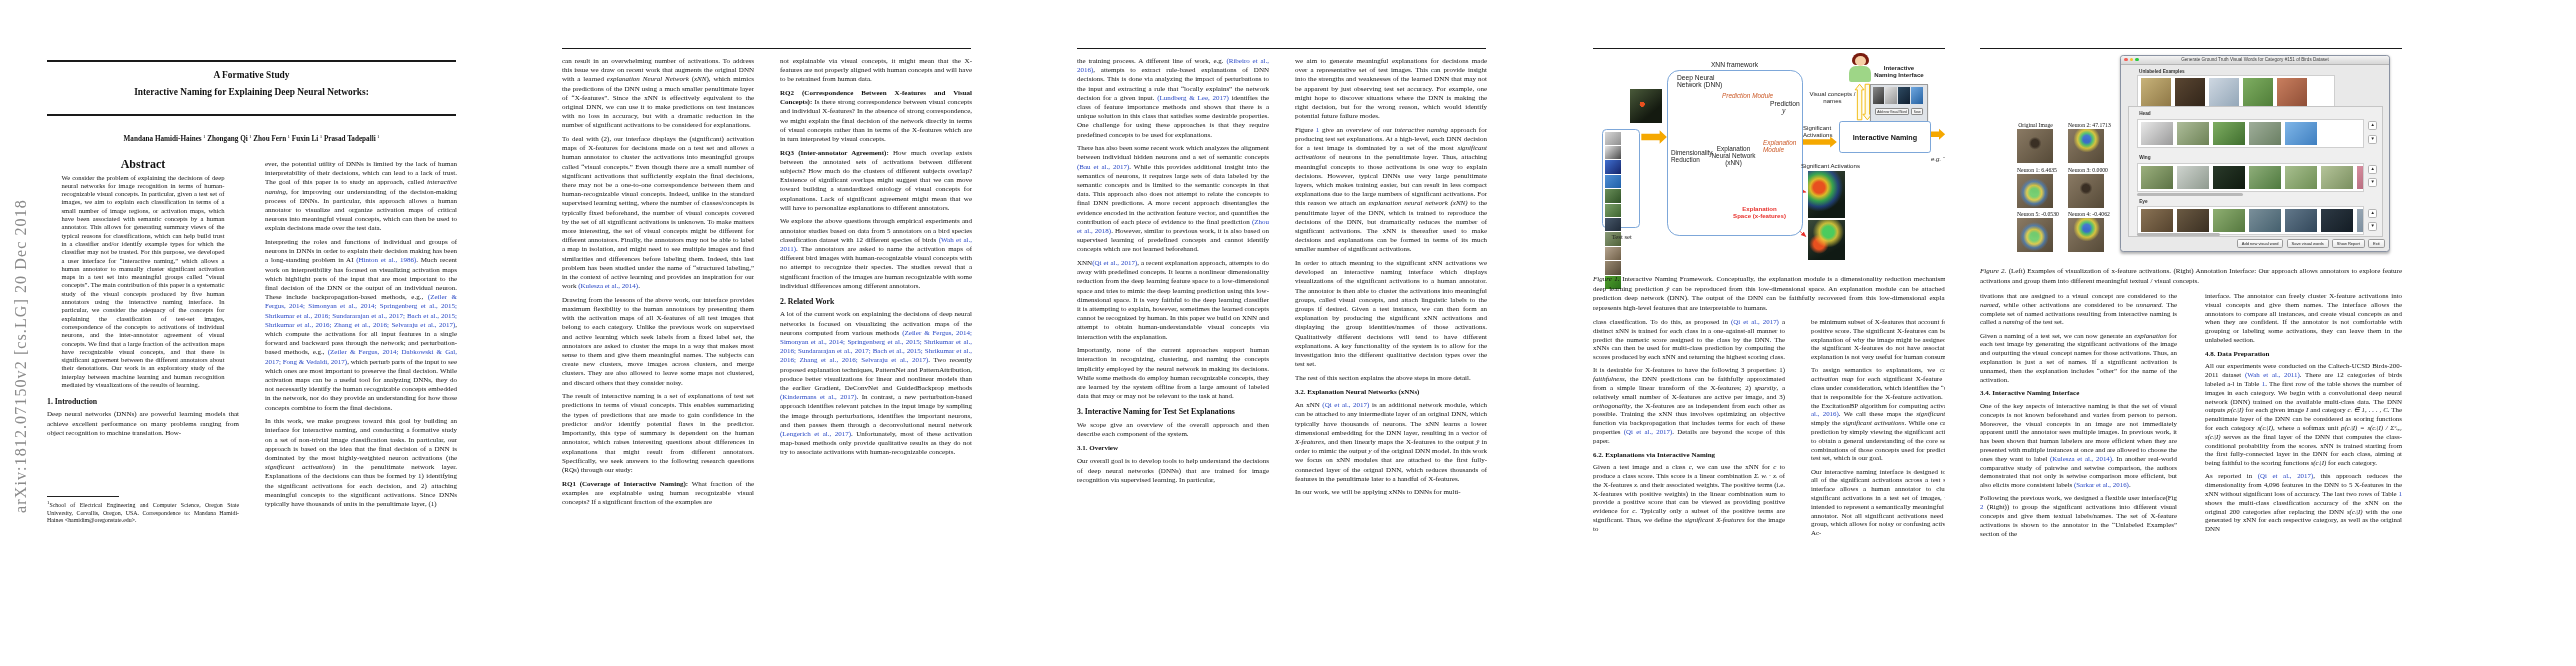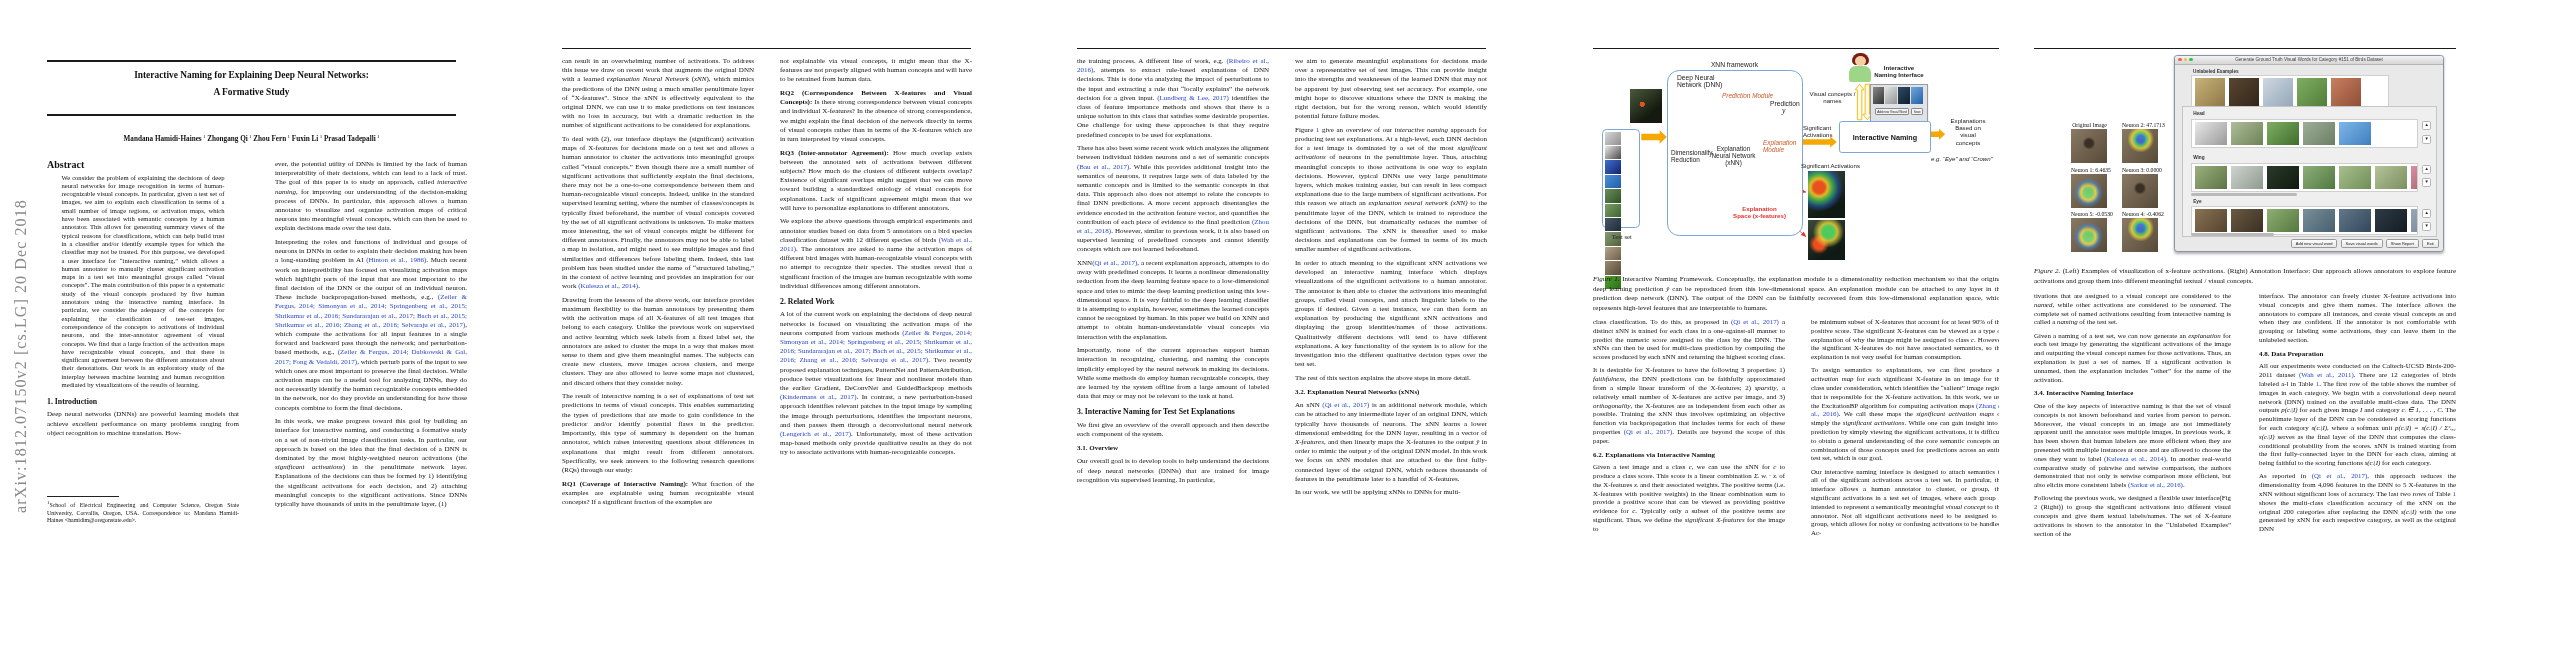--- a/index.html
+++ b/index.html
@@ -17,21 +17,21 @@
   .authors{position:absolute;left:47px;top:134px;width:409px;text-align:center;font-size:7.2px;font-weight:bold;}
   .authors sup{font-size:5px;font-weight:normal;}
   .col{position:absolute;width:192px;font-size:7px;line-height:9.2px;text-align:justify;overflow:hidden;}
   .col p{margin:0 0 4.4px 0;}
   .col .h2{font-size:7.8px;font-weight:bold;margin:5.6px 0 4.4px 0;text-align:left;line-height:9.4px;}
   .col .h3{font-size:7px;font-weight:bold;margin:5px 0 3.9px 0;text-align:left;}
   .cite{color:#2847c4;}
   .it{font-style:italic;}
   .bld{font-weight:bold;}
   .math{font-style:italic;font-family:"Liberation Serif",serif;}
-  .abstract-h{font-size:10px;font-weight:bold;margin:0 0 4.4px 0;}
+  .abstract-h{font-size:12px;font-weight:bold;text-align:center;margin:0 0 4.4px 0;}
   .abstract{font-size:6.6px;line-height:8.3px;text-align:justify;padding:0 14.5px;}
   .footnote{position:absolute;left:47px;top:496px;width:192px;font-size:5.9px;line-height:7.5px;text-align:justify;}
   .footnote .fnrule{width:72px;height:0.6px;background:#222;margin-bottom:2.8px;}
   .caption{position:absolute;font-size:7px;line-height:9.7px;text-align:justify;}
   
   .fig1{position:absolute;left:47px;top:53px;width:411px;height:218px;font-family:"Liberation Sans",sans-serif;}
   .f1lbl{position:absolute;font-size:6.1px;line-height:7.2px;color:#222;}
   .f1center{text-align:center;}
   .orange{color:#cc5a28;font-style:italic;}
   .redlbl{color:#e8322d;font-weight:bold;}
@@ -99,37 +99,37 @@
 <body>
 
 <div class="canvas">
 
   <section class="page" style="left:0">
     <div class="arxiv">
       <span>arXiv:1812.07150v2  [cs.LG]  20 Dec 2018</span>
     </div>
     <div class="rule thick" style="top:60px"></div>
     <div class="title">
+      <div>A Formative Study</div>
       <div>Interactive Naming for Explaining Deep Neural Networks:</div>
-      <div>A Formative Study</div>
     </div>
     <div class="rule thick" style="top:114px"></div>
     <div class="authors" id="authors-line"><span>Mandana Hamidi-Haines</span><sup> 1</sup>   <span>Zhongang Qi</span><sup> 1</sup>   <span>Zhou Fern</span><sup> 1</sup>   <span>Fuxin Li</span><sup> 1</sup>   <span>Prasad Tadepalli</span><sup> 1</sup></div>
 
     <div class="col" style="left:47px;top:160px;height:328px">
       <div class="abstract-h">Abstract</div>
       <p class="abstract">We consider the problem of explaining the decisions of deep neural networks for image recognition in terms of human-recognizable visual concepts. In particular, given a test set of images, we aim to explain each classification in terms of a small number of image regions, or activation maps, which have been associated with semantic concepts by a human annotator. This allows for generating summary views of the typical reasons for classifications, which can help build trust in a classifier and/or identify example types for which the classifier may not be trusted. For this purpose, we developed a user interface for “interactive naming,” which allows a human annotator to manually cluster significant activation maps in a test set into meaningful groups called “visual concepts”. The main contribution of this paper is a systematic study of the visual concepts produced by five human annotators using the interactive naming interface. In particular, we consider the adequacy of the concepts for explaining the classification of test-set images, correspondence of the concepts to activations of individual neurons, and the inter-annotator agreement of visual concepts. We find that a large fraction of the activation maps have recognizable visual concepts, and that there is significant agreement between the different annotators about their denotations. Our work is an exploratory study of the interplay between machine learning and human recognition mediated by visualizations of the results of learning.</p>
       <div class="h2" style="margin-top:7.2px">1. Introduction</div>
       <p>Deep neural networks (DNNs) are powerful learning models that achieve excellent performance on many problems ranging from object recognition to machine translation. How-</p>
     </div>
     <div class="footnote">
       <div class="fnrule"></div>
       <p style="margin:0"><sup>1</sup>School of Electrical Engineering and Computer Science, Oregon State University, Corvallis, Oregon, USA. Correspondence to: Mandana Hamidi-Haines &lt;hamidim@oregonstate.edu&gt;.</p>
     </div>
-    <div class="col" style="left:275px;top:160px;height:389px">
+    <div class="col" style="left:265px;top:160px;height:389px">
         <p>ever, the potential utility of DNNs is limited by the lack of human interpretability of their decisions, which can lead to a lack of trust. The goal of this paper is to study an approach, called <span class="it">interactive naming</span>, for improving our understanding of the decision-making process of DNNs. In particular, this approach allows a human annotator to visualize and organize activation maps of critical neurons into meaningful visual concepts, which can then be used to explain decisions made over the test data.</p>
         <p>Interpreting the roles and functions of individual and groups of neurons in DNNs in order to explain their decision making has been a long-standing problem in AI <span class="cite">(Hinton et al., 1986)</span>. Much recent work on interpretibility has focused on visualizing activation maps which highlight parts of the input that are most important to the final decision of the DNN or the output of an individual neuron. These include backpropagation-based methods, e.g., <span class="cite">(Zeiler &amp; Fergus, 2014; Simonyan et al., 2014; Springenberg et al., 2015; Shrikumar et al., 2016; Sundararajan et al., 2017; Bach et al., 2015; Shrikumar et al., 2016; Zhang et al., 2016; Selvaraju et al., 2017)</span>, which compute the activations for all input features in a single forward and backward pass through the network; and perturbation-based methods, e.g., <span class="cite">(Zeiler &amp; Fergus, 2014; Dabkowski &amp; Gal, 2017; Fong &amp; Vedaldi, 2017)</span>, which perturb parts of the input to see which ones are most important to preserve the final decision. While activation maps can be a useful tool for analyzing DNNs, they do not necessarily identify the human recognizable concepts embedded in the network, nor do they provide an understanding for how those concepts combine to form the final decisions.</p>
         <p>In this work, we make progress toward this goal by building an interface for interactive naming, and conducting a formative study on a set of non-trivial image classification tasks. In particular, our approach is based on the idea that the final decision of a DNN is dominated by the most highly-weighted neuron activations (the <span class="it">significant activations</span>) in the penultimate network layer. Explanations of the decisions can thus be formed by 1) identifying the significant activations for each decision, and 2) attaching meaningful concepts to the significant activations. Since DNNs typically have thousands of units in the penultimate layer, (1)</p>
       </div>
   </section>
 
   <section class="page" style="left:515px">
     <div class="headrule"></div>
     <div class="col" style="left:47px;top:57px;height:511px">
         <p>can result in an overwhelming number of activations. To address this issue we draw on recent work that augments the original DNN with a learned <span class="it">explanation Neural Network</span> (<span class="it">xNN</span>), which mimics the predictions of the DNN using a much smaller penultimate layer of “X-features”. Since the xNN is effectively equivalent to the original DNN, we can use it to make predictions on test instances with no loss in accuracy, but with a dramatic reduction in the number of significant activations to be considered for explanations.</p>
@@ -149,21 +149,21 @@
   </section>
 
   <section class="page" style="left:1030px">
     <div class="headrule"></div>
     <div class="col" style="left:47px;top:57px;height:511px">
         <p>the training process. A different line of work, e.g. <span class="cite">(Ribeiro et al., 2016)</span>, attempts to extract rule-based explanations of DNN decisions. This is done via analyzing the impact of perturbations to the input and extracting a rule that “locally explains” the network decision for a given input. <span class="cite">(Lundberg &amp; Lee, 2017)</span> identifies the class of feature importance methods and shows that there is a unique solution in this class that satisfies some desirable properties. One challenge for using these approaches is that they require predefined concepts to be used for explanations.</p>
         <p>There has also been some recent work which analyzes the alignment between individual hidden neurons and a set of semantic concepts <span class="cite">(Bau et al., 2017)</span>. While this provides additional insight into the semantics of neurons, it requires large sets of data labeled by the semantic concepts and is limited to the semantic concepts in that data. This approach also does not attempt to relate the concepts to final DNN predictions. A more recent approach disentangles the evidence encoded in the activation feature vector, and quantifies the contribution of each piece of evidence to the final prediction <span class="cite">(Zhou et al., 2018)</span>. However, similar to previous work, it is also based on supervised learning of predefined concepts and cannot identify concepts which are not learned beforehand.</p>
         <p>XNN<span class="cite">(Qi et al., 2017)</span>, a recent explanation approach, attempts to do away with predefined concepts. It learns a nonlinear dimensionality reduction from the deep learning feature space to a low-dimensional space and tries to mimic the deep learning prediction using this low-dimensional space. It is very faithful to the deep learning classifier it is attempting to explain, however, sometimes the learned concepts cannot be recognized by human. In this paper we build on XNN and attempt to obtain human-understandable visual concepts via interaction with the explanation.</p>
         <p>Importantly, none of the current approaches support human interaction in recognizing, clustering, and naming the concepts implicitly employed by the neural network in making its decisions. While some methods do employ human recognizable concepts, they are learned by the system offline from a large amount of labeled data that may or may not be relevant to the task at hand.</p>
         <div class="h2">3. Interactive Naming for Test Set Explanations</div>
-        <p>We first give an overview of the overall approach and then describe each component of the system.</p>
+        <p>We scope give an overview of the overall approach and then describe each component of the system.</p>
         <div class="h3">3.1. Overview</div>
         <p>Our overall goal is to develop tools to help understand the decisions of deep neural networks (DNNs) that are trained for image recognition via supervised learning. In particular,</p>
       </div>
     <div class="col" style="left:265px;top:57px;height:511px">
         <p>we aim to generate meaningful explanations for decisions made over a representative set of test images.  This can provide insight into the strengths and weaknesses of the learned DNN that may not be apparent by just observing test set accuracy. For example, one might hope to discover situations where the DNN is making the right decision, but for the wrong reason, which would identify potential future failure modes.</p>
         <p>Figure <span class="cite">1</span> give an overview of our <span class="it">interactive naming</span> approach for producing test set explanations. At a high-level, each DNN decision for a test image is dominated by a set of the most <span class="it">significant activations</span> of neurons in the penultimate layer. Thus, attaching meaningful concepts to those activations is one way to explain decisions. However, typical DNNs use very large penultimate layers, which makes training easier, but can result in less compact explanations due to the large numbers of significant activations. For this reason we attach an <span class="it">explanation neural network (xNN)</span> to the penultimate layer of the DNN, which is trained to reproduce the decisions of the DNN, but dramatically reduces the number of significant activations. The xNN is thereafter used to make decisions and explanations can be formed in terms of its much smaller number of significant activations.</p>
         <p>In order to attach meaning to the significant xNN activations we developed an interactive naming interface which displays visualizations of the significant activations to a human annotator. The annotator is then able to cluster the activations into meaningful groups, called visual concepts, and attach linguistic labels to the groups if desired. Given a test instance, we can then form an explanation by producing the significant xNN activations and displaying the group identities/names of those activations. Qualitatively different decisions will tend to have different explanations.  A key functionality of the system is to allow for the investigation into the different qualitative decision types over the test set.</p>
         <p>The rest of this section explains the above steps in more detail.</p>
         <div class="h3">3.2. Explanation Neural Networks (xNNs)</div>
         <p>An xNN <span class="cite">(Qi et al., 2017)</span> is an additional network module, which can be attached to any intermediate layer of an original DNN, which typically have thousands of neurons. The xNN learns a lower dimensional embedding for the DNN layer, resulting in a vector of <span class="it">X-features</span>, and then linearly maps the X-features to the output <span class="math">ŷ</span> in order to mimic the output <span class="math">y</span> of the original DNN model.  In this work we focus on xNN modules that are attached to the first fully-connected layer of the orignal DNN, which reduces thousands of features in the penultimate later to a handful of X-features.</p>
@@ -788,21 +788,21 @@
         <div class="h3">6.2. Explanations via Interactive Naming</div>
         <p>Given a test image and a class <span class="math">c</span>, we can use the xNN for <span class="math">c</span> to produce a class score. This score is a linear combination <span class="math">Σᵢ wᵢ · xᵢ</span> of the X-features <span class="math">xᵢ</span> and their associated weights. The positive terms (i.e.  X-features with positive weights) in the linear combination sum to provide a positive score that can be viewed as providing positive evidence for <span class="math">c</span>. Typically only a subset of the positive terms are significant. Thus, we define the <span class="it">significant X-features</span> for the image to</p>
       </div>
     <div class="col" style="left:265px;top:318px;height:278px;font-size:6.9px;line-height:8.8px">
         <p>be minimum subset of X-features that account for at least 90% of the positive score. The significant X-features can be viewed as a type of explanation of why the image might be assigned to class <span class="math">c</span>. However the significant X-features do not have associated semantics, so the explanation is not very useful for human consumption.</p>
         <p>To assign semantics to explanations, we can first produce an <span class="it">activation map</span> for each significant X-feature in an image for the class under consideration, which identifies the “salient” image region that is responsible for the X-feature activation. In this work, we use the ExcitationBP algorithm for computing activation maps <span class="cite">(Zhang et al., 2016)</span>.  We call these maps the <span class="it">significant activation maps</span> or simply the <span class="it">significant activations</span>. While one can gain insight into a prediction by simply viewing the significant activations, it is difficult to obtain a general understanding of the core semantic concepts and combinations of those concepts used for predictions across an entire test set, which is our goal.</p>
         <p>Our interactive naming interface is designed to attach semantics to all of the significant activations across a test set. In particular, the interface allows a human annotator to cluster, or group, the significant activations in a test set of images, where each group is intended to represent a semantically meaningful <span class="it">visual concept</span> to the annotator. Not all significant activations need to be assigned to a group, which allows for noisy or confusing activations to be handled. Ac-</p>
       </div>
   </section>
 
-  <section class="page" style="left:1999px">
+  <section class="page" style="left:1945px">
     <div class="headrule" style="left:35px;width:422px"></div>
 
     <div class="fig2">
 
       <div id="neuron-grid">
           <div class="ncell" style="left: 39px; top: 69px;">
             <div class="nlab">Original Image</div>
             <div class="nimg "></div>
           </div>
           <div class="ncell" style="left: 90px; top: 69px;">

